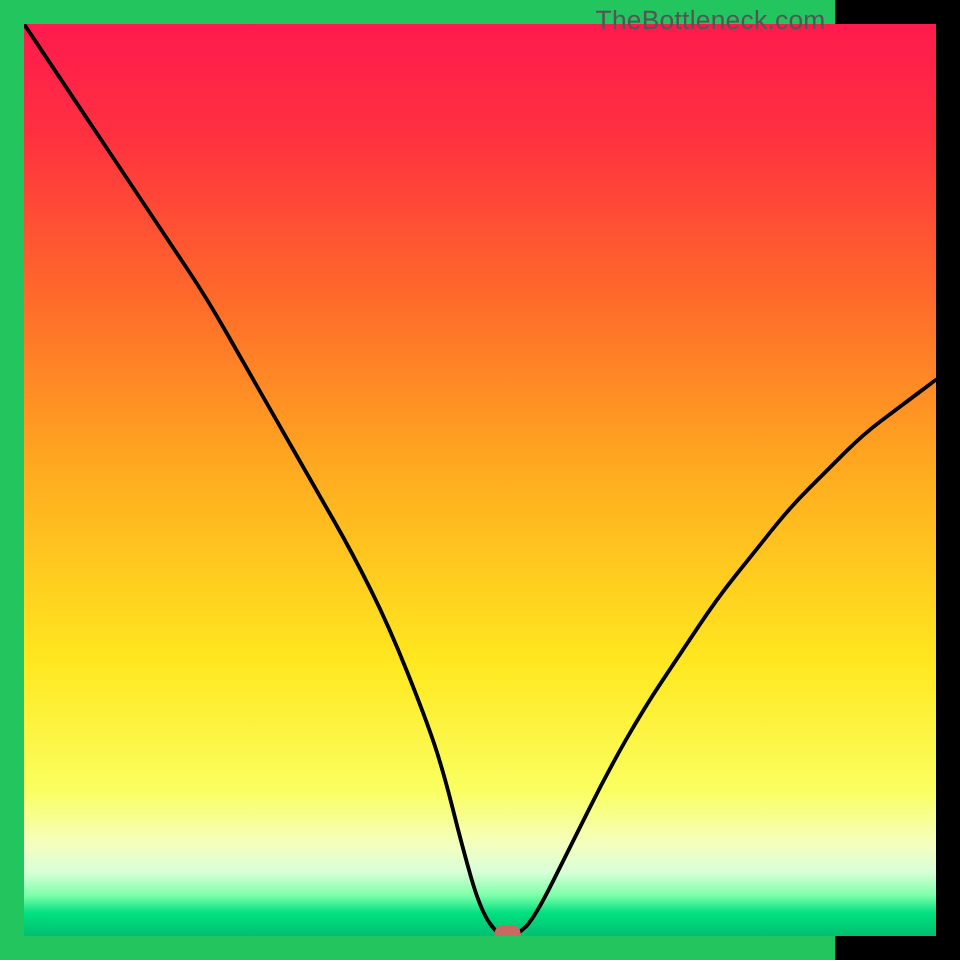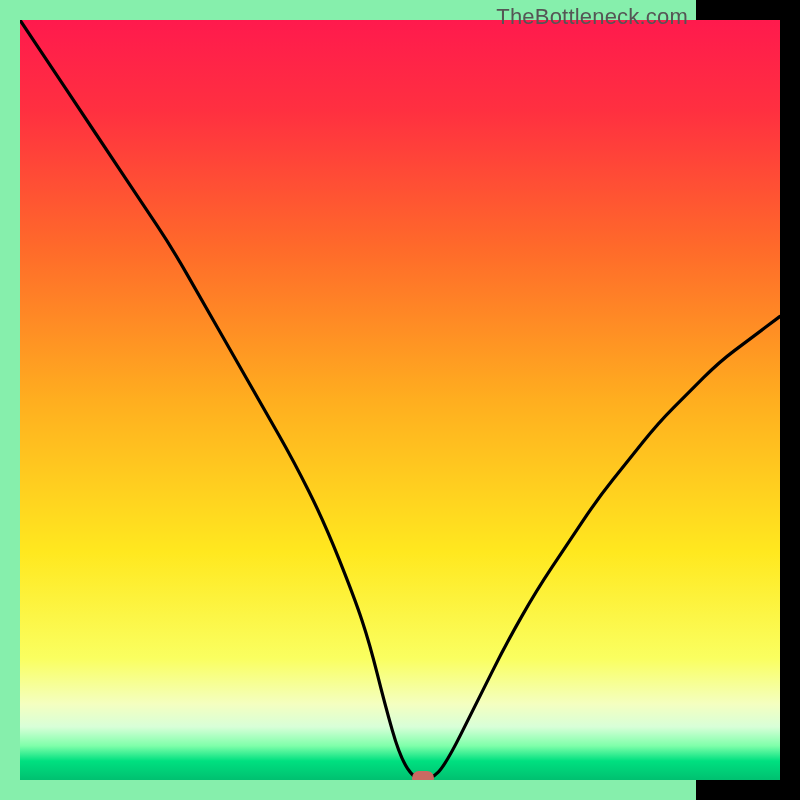--- a/index.html
+++ b/index.html
@@ -8,21 +8,21 @@
     width: 800px;
     height: 800px;
     background: #000;
     font-family: Arial, Helvetica, sans-serif;
     overflow: hidden;
   }
   .frame {
     position: relative;
     width: 696px;
     height: 800px;
-    background: #86efac;
+    background: #22c55e;
   }
   .watermark {
     position: absolute;
     top: 4px;
     right: 8px;
     color: #555;
     font-size: 22px;
     font-weight: 500;
     letter-spacing: 0.2px;
     z-index: 30;

